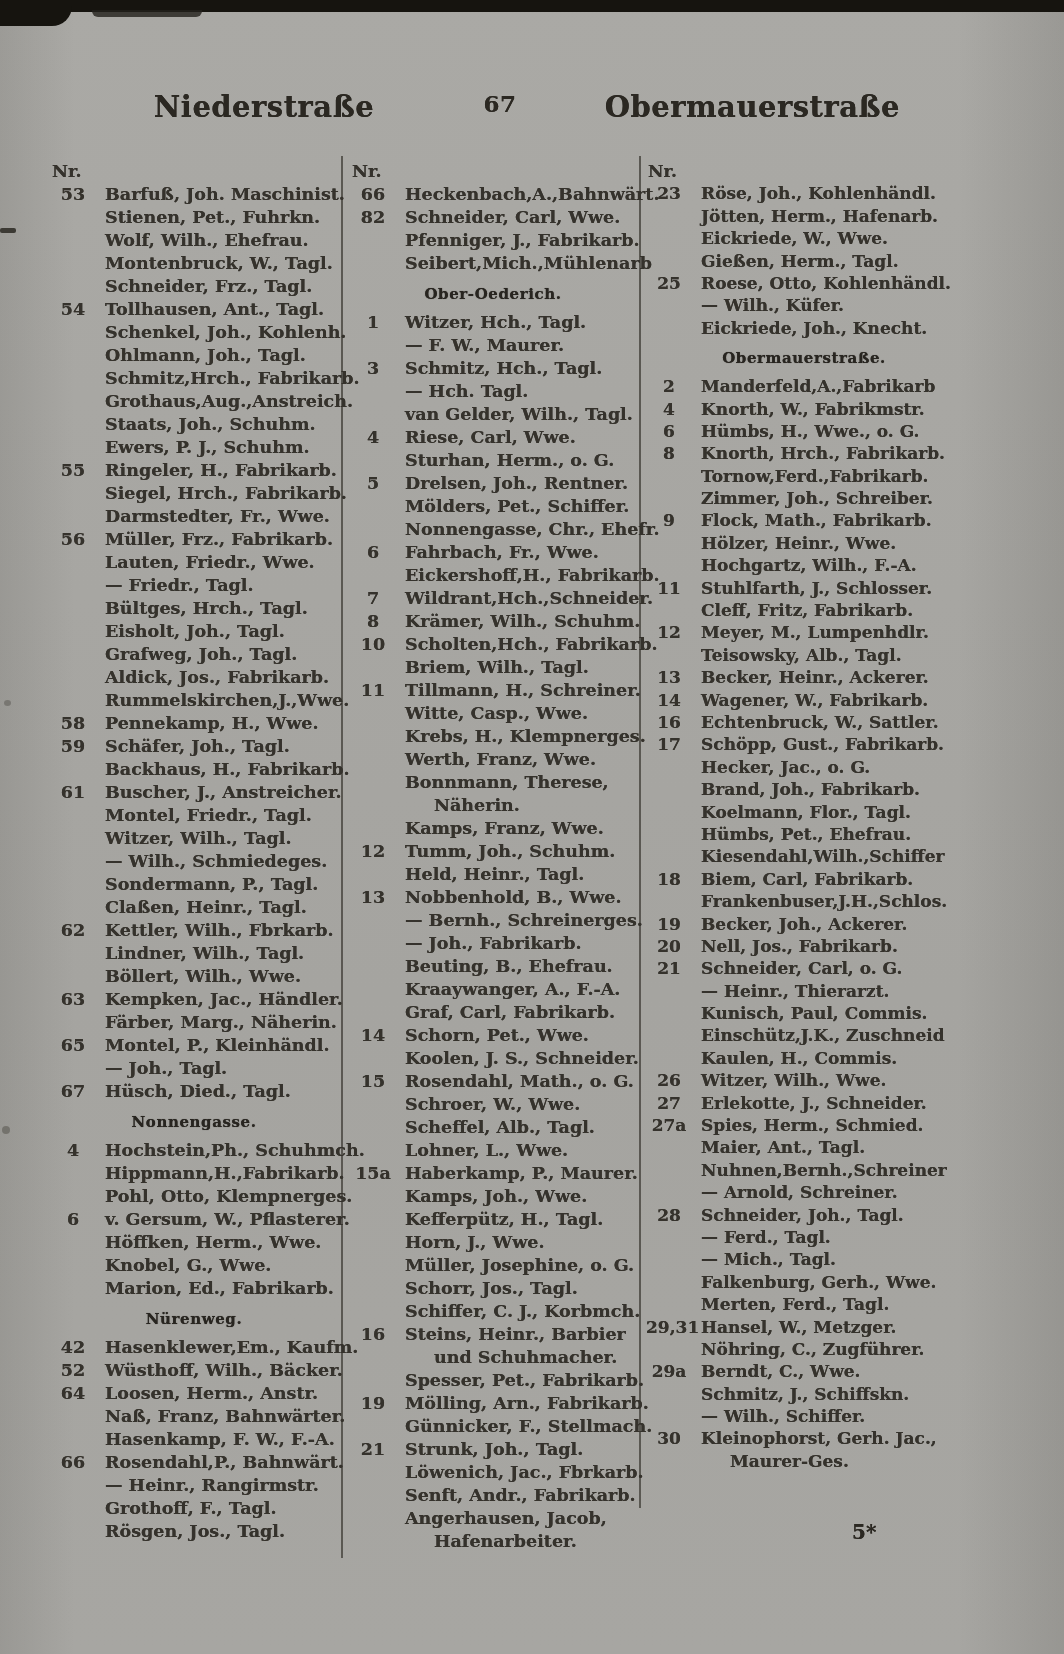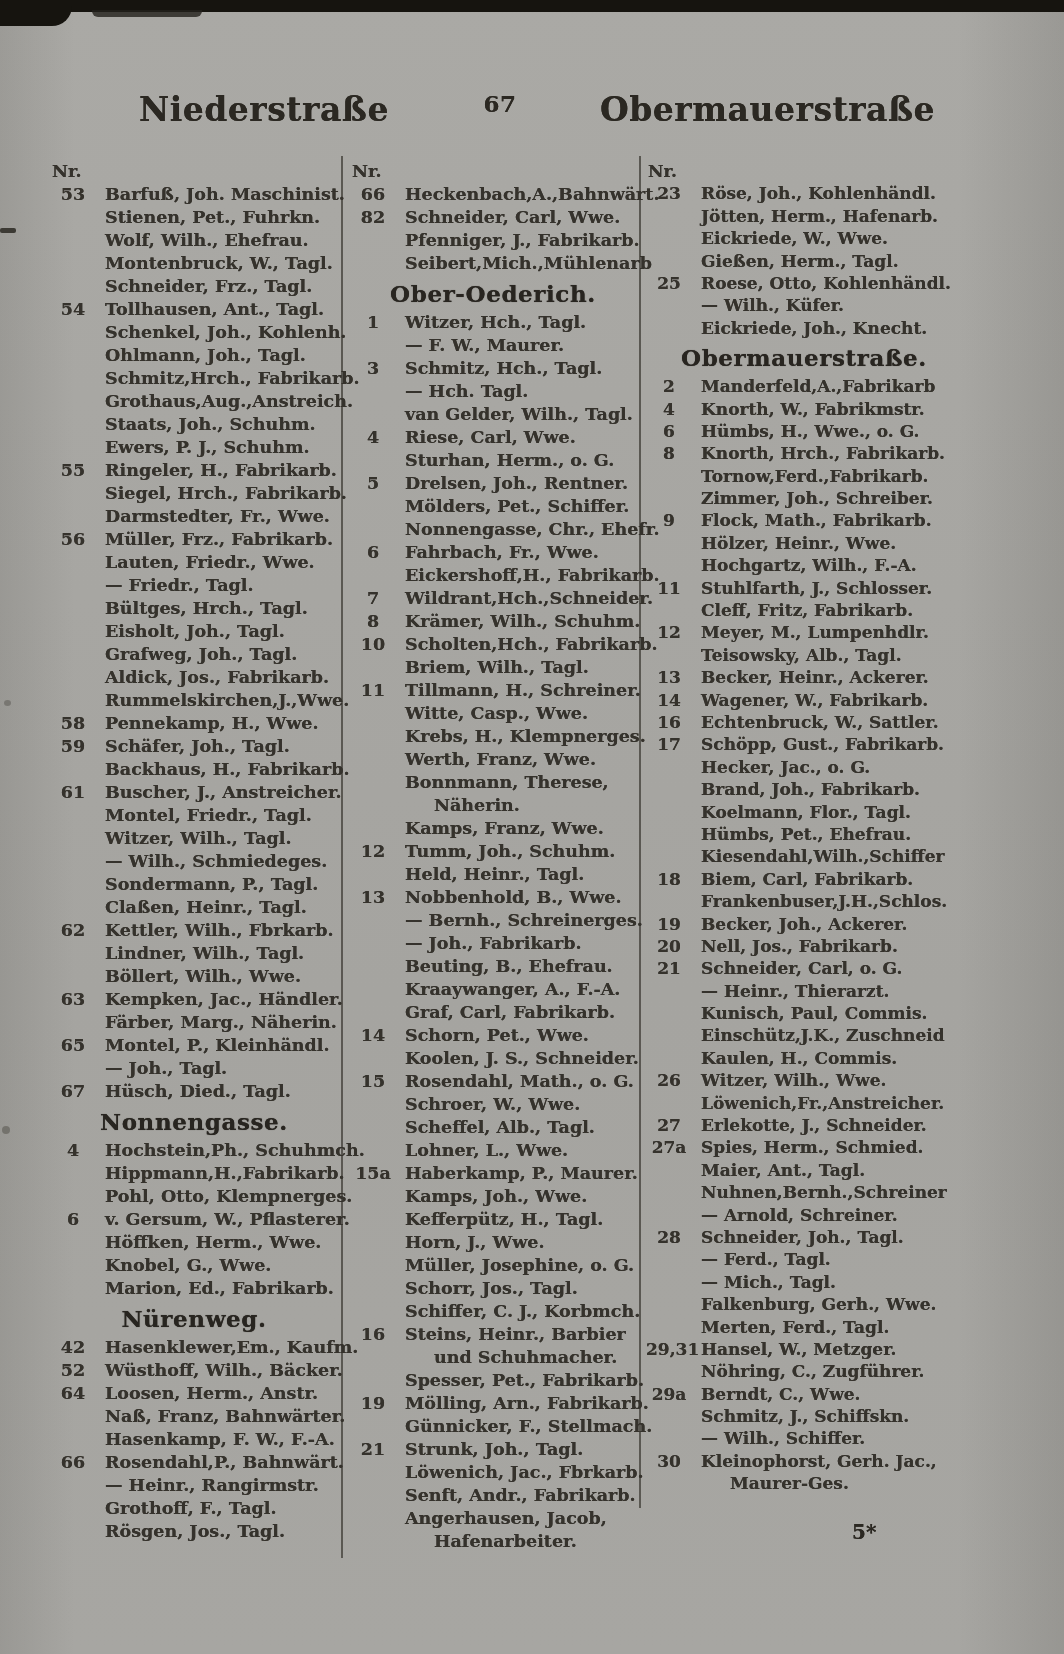--- a/index.html
+++ b/index.html
@@ -10,39 +10,39 @@
       linear-gradient(90deg, rgba(55,53,48,.12), rgba(0,0,0,0) 7%, rgba(0,0,0,0) 90%, rgba(55,53,48,.14)),
       linear-gradient(#aaa9a5,#a5a4a0 60%,#a7a6a2);
   }
   .scan-top{position:absolute;left:0;top:0;width:1064px;height:12px;background:#16140f;}
   .scan-corner{position:absolute;left:0;top:0;width:72px;height:26px;background:#16140f;border-radius:0 0 20px 0;}
   .scan-blob{position:absolute;left:92px;top:10px;width:110px;height:7px;background:#23211b;border-radius:0 0 6px 6px;opacity:.8;}
   .speck1{position:absolute;left:0;top:228px;width:16px;height:5px;background:#3c3a34;border-radius:2px;}
   .speck2{position:absolute;left:2px;top:1126px;width:8px;height:8px;background:#55534d;border-radius:50%;opacity:.55;}
   .speck3{position:absolute;left:4px;top:700px;width:7px;height:6px;background:#504e48;border-radius:50%;opacity:.45;}
 
-  .hdr{position:absolute;top:90px;font-size:33px;letter-spacing:.5px;color:#2b2822;text-align:center;
+  .hdr{position:absolute;top:90px;font-size:29px;letter-spacing:.5px;color:#2b2822;text-align:center;
        text-shadow:0 0 .6px rgba(35,32,26,.9);}
   .hdr-left{left:128px;width:272px;}
   .hdr-num{left:468px;width:64px;font-size:23px;}
   .hdr-right{left:600px;width:300px;text-align:right;}
 
   .col{position:absolute;top:160px;}
   #col1{left:50px;width:288px;}
   #col2{left:350px;width:286px;}
   #col3{left:646px;width:316px;}
 
   .line{display:flex;height:23px;line-height:23px;font-size:17.5px;white-space:nowrap;
         text-shadow:0 0 .5px rgba(40,37,31,.8);}
   #col3 .line{height:22.4px;line-height:22.4px;font-size:17px;}
   .num{flex:none;width:46px;text-align:center;padding-right:9px;}
   .c .txt{padding-left:55px;}
   .w .txt{padding-left:84px;}
   .nr .txt{padding-left:2px;}
-  .h{text-align:center;font-size:23px;height:30px;line-height:30px;margin:4px 0 2px 0;
+  .h{text-align:center;font-size:15px;height:30px;line-height:30px;margin:4px 0 2px 0;
      letter-spacing:.6px;color:#282520;text-shadow:0 0 .7px rgba(30,27,22,.9);}
 
   .divider{position:absolute;width:2px;background:#4c4a44;opacity:.85;}
   #divider1{left:341px;top:156px;height:1402px;}
   #divider2{left:639px;top:156px;height:1352px;}
 
   .footer-mark{position:absolute;left:852px;top:1520px;font-size:20px;color:#2b2822;
                text-shadow:0 0 .6px rgba(35,32,26,.9);}
 </style>
 </head>
@@ -587,23 +587,20 @@
       <div class="line c">
         <span class="txt">Einschütz,J.K., Zuschneid</span>
       </div>
       <div class="line c">
         <span class="txt">Kaulen, H., Commis.</span>
       </div>
       <div class="line e">
         <span class="num">26</span>
         <span class="txt">Witzer, Wilh., Wwe.</span>
       </div>
-      <div class="line c">
-        <span class="txt">Löwenich,Fr.,Anstreicher.</span>
-      </div>
       <div class="line e">
         <span class="num">27</span>
         <span class="txt">Erlekotte, J., Schneider.</span>
       </div>
       <div class="line e">
         <span class="num">27a</span>
         <span class="txt">Spies, Herm., Schmied.</span>
       </div>
       <div class="line c">
         <span class="txt">Maier, Ant., Tagl.</span>

